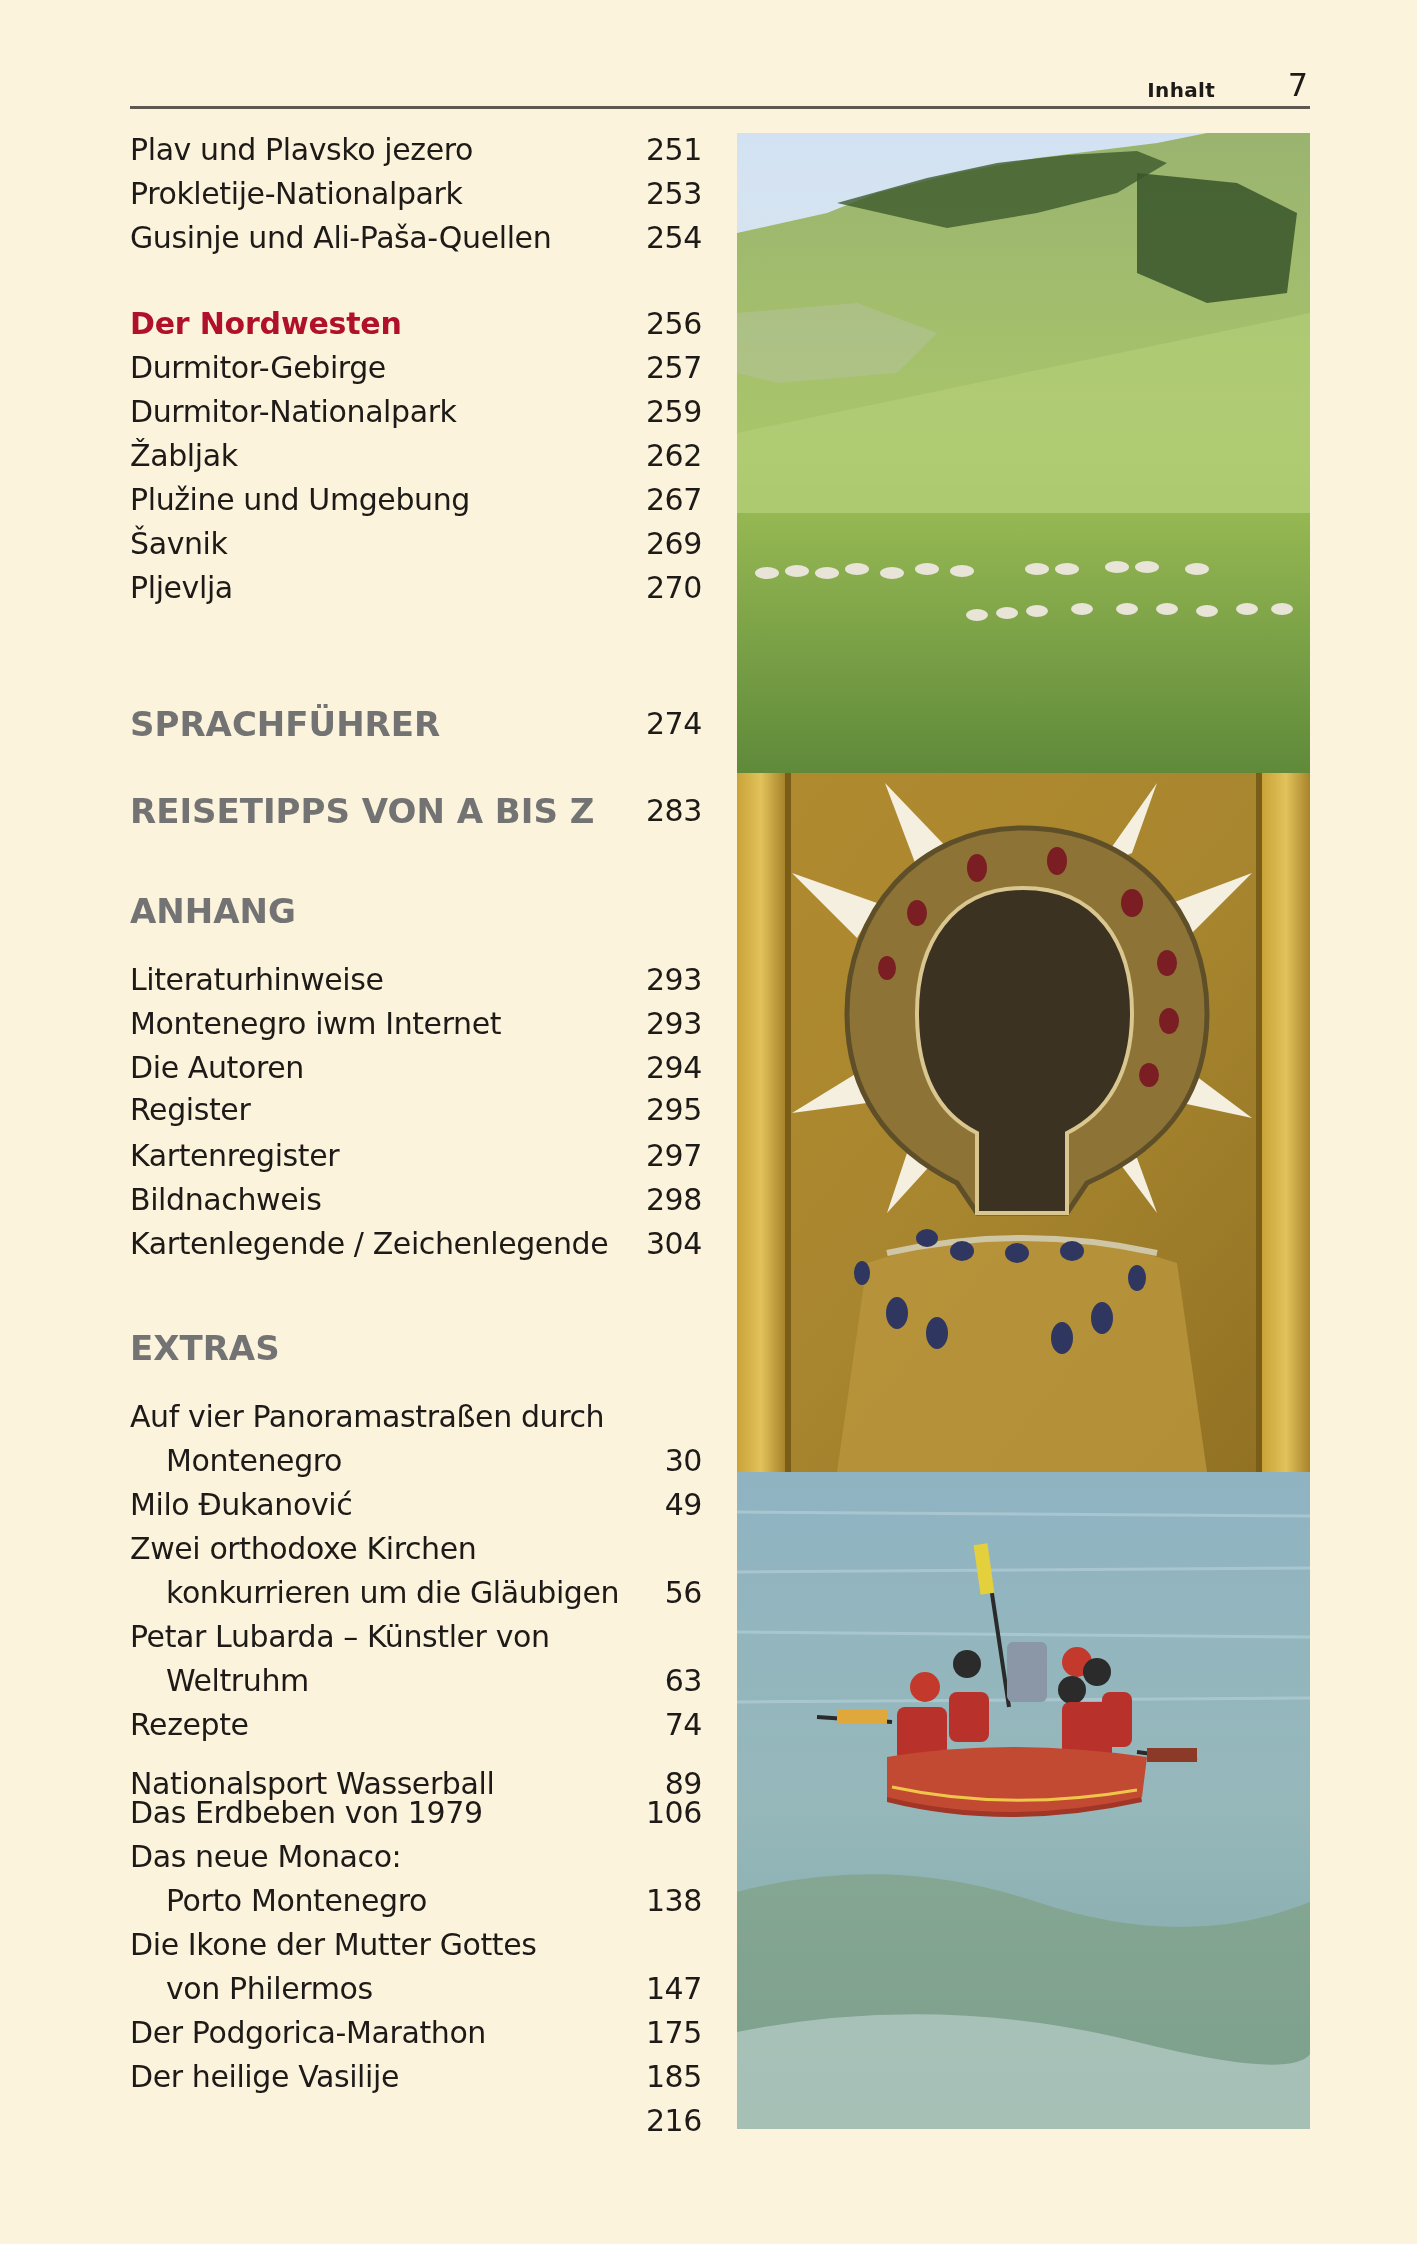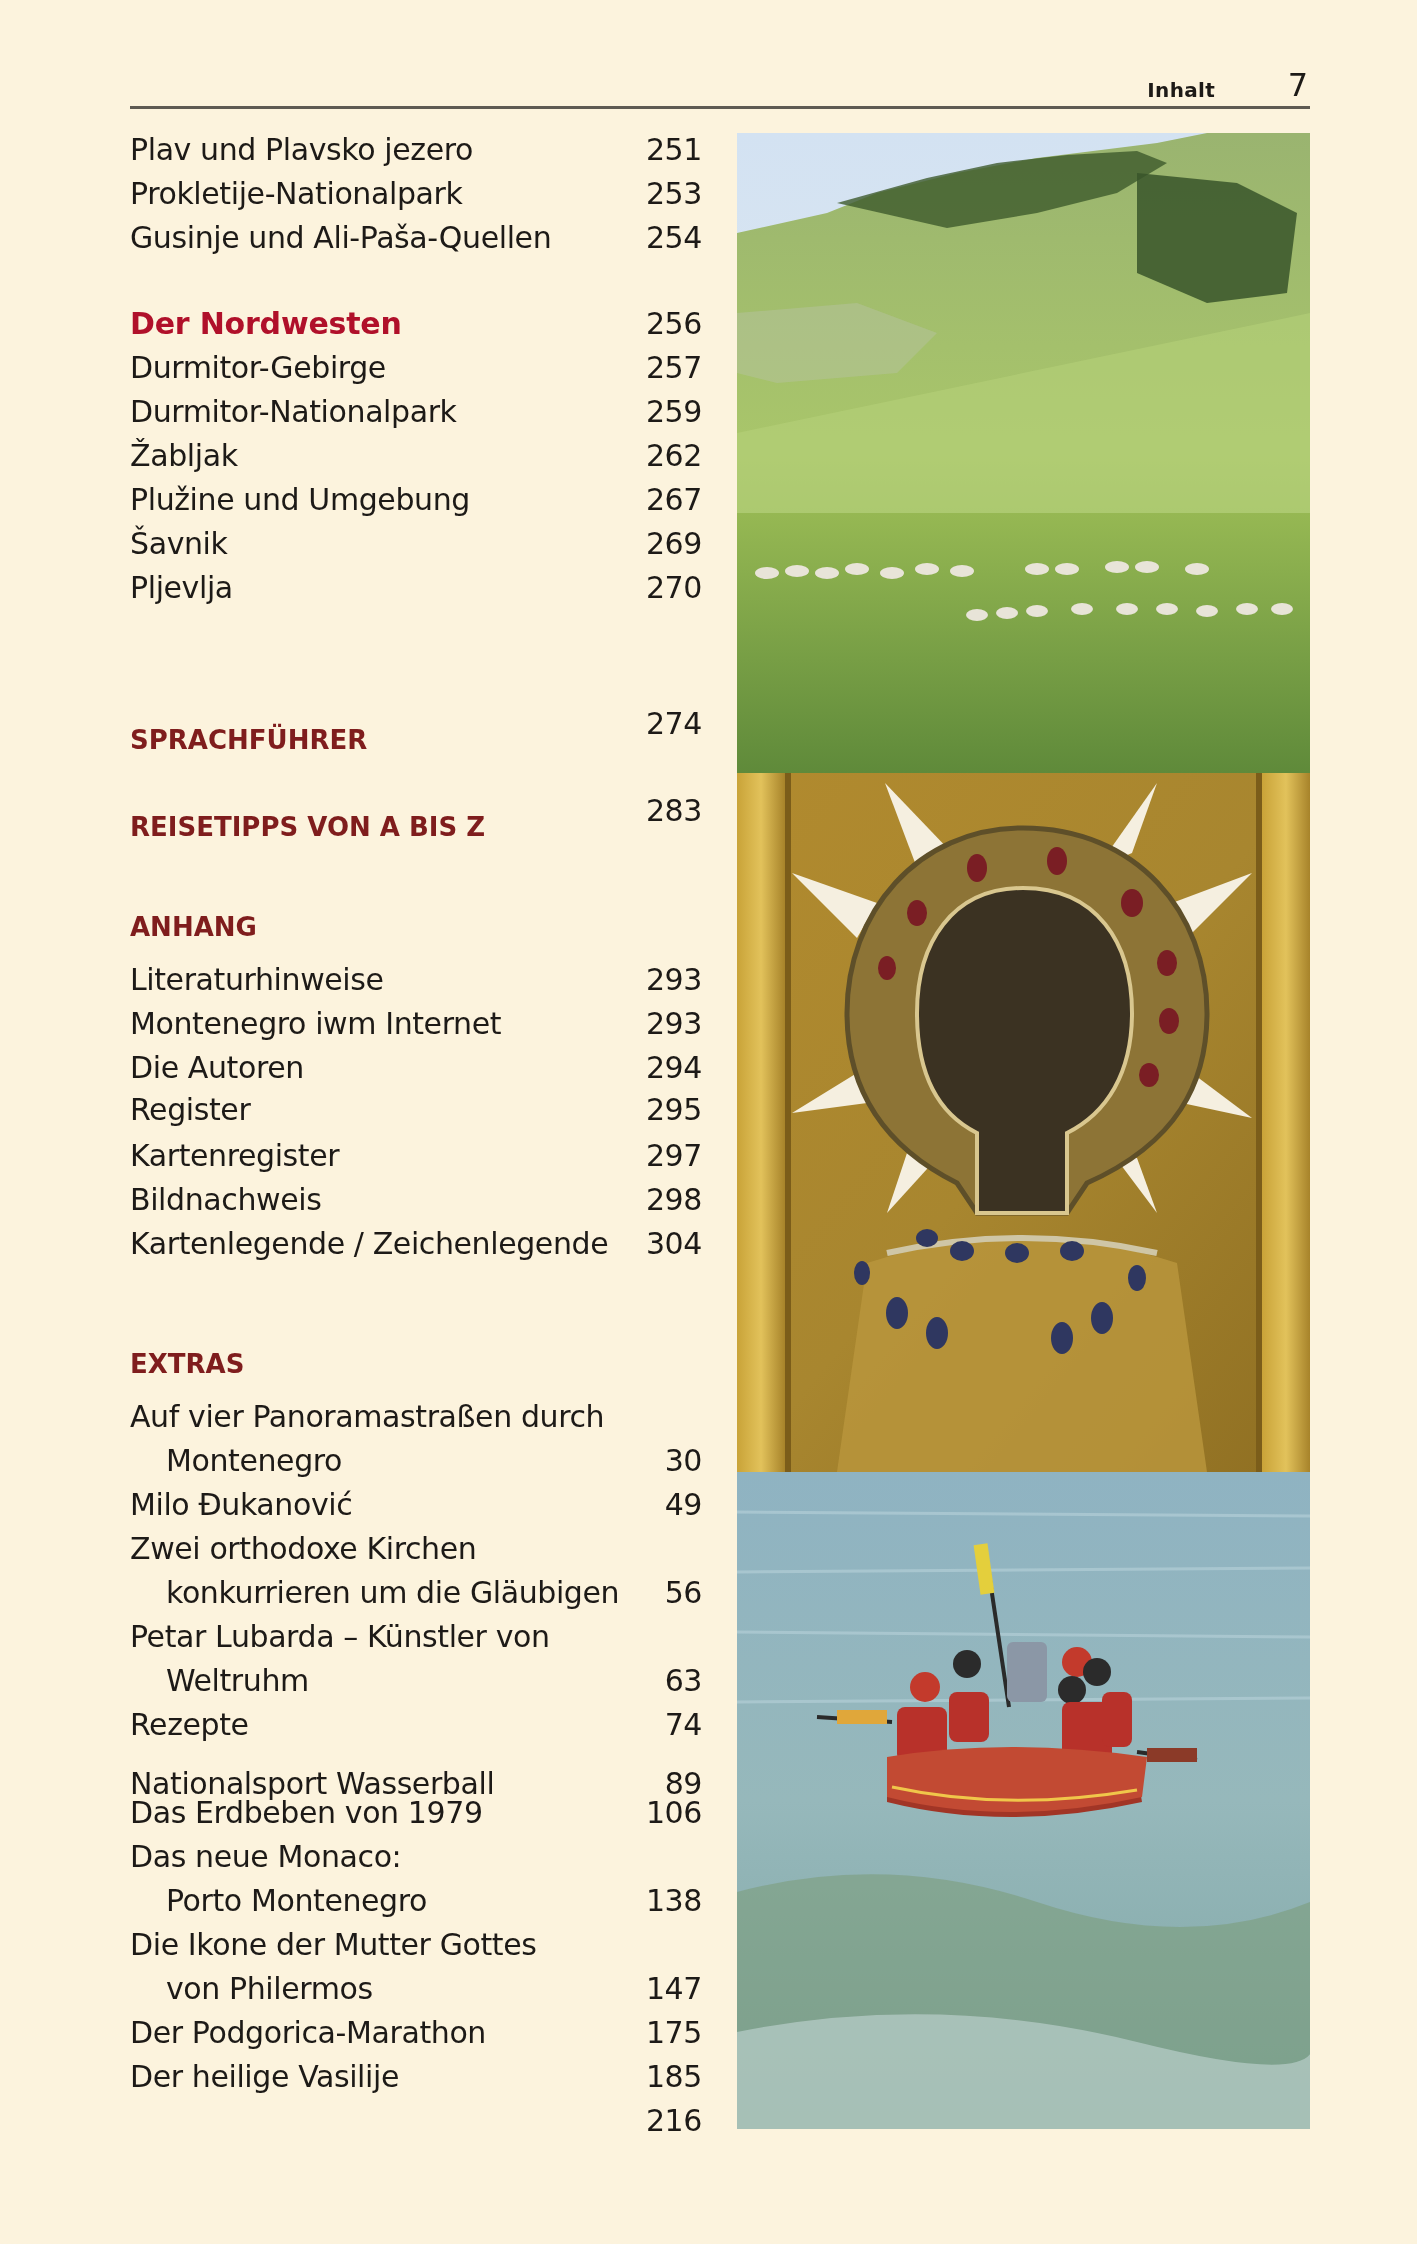--- a/index.html
+++ b/index.html
@@ -25,21 +25,21 @@
   .row {
     position: absolute; left: 0; width: 572px; height: 44px;
     font-size: 30px; line-height: 44px; white-space: nowrap;
     letter-spacing: -0.4px;
   }
   .row .label { position: absolute; left: 0; top: 0; }
   .row .label.indent { left: 36px; }
   .row .page { position: absolute; right: 0; top: 0; text-align: right; }
   .row.chapter .label { color: #b0102a; font-weight: bold; letter-spacing: -0.2px; }
   .row.section .label {
-    color: #7f1d1d; font-weight: bold; font-size: 26px; letter-spacing: 0px; margin-top: 16px;
+    color: #737373; font-weight: bold; font-size: 34px; letter-spacing: 0px;
   }
   .photos { position: absolute; left: 737px; top: 133px; width: 573px; height: 1996px; }
   .photo { position: absolute; left: 0; width: 573px; overflow: hidden; }
   .photo svg { display: block; width: 100%; height: 100%; }
 </style>
 </head>
 <body>
 
 <div class="running-head">
   <span class="rh-title">Inhalt</span>

